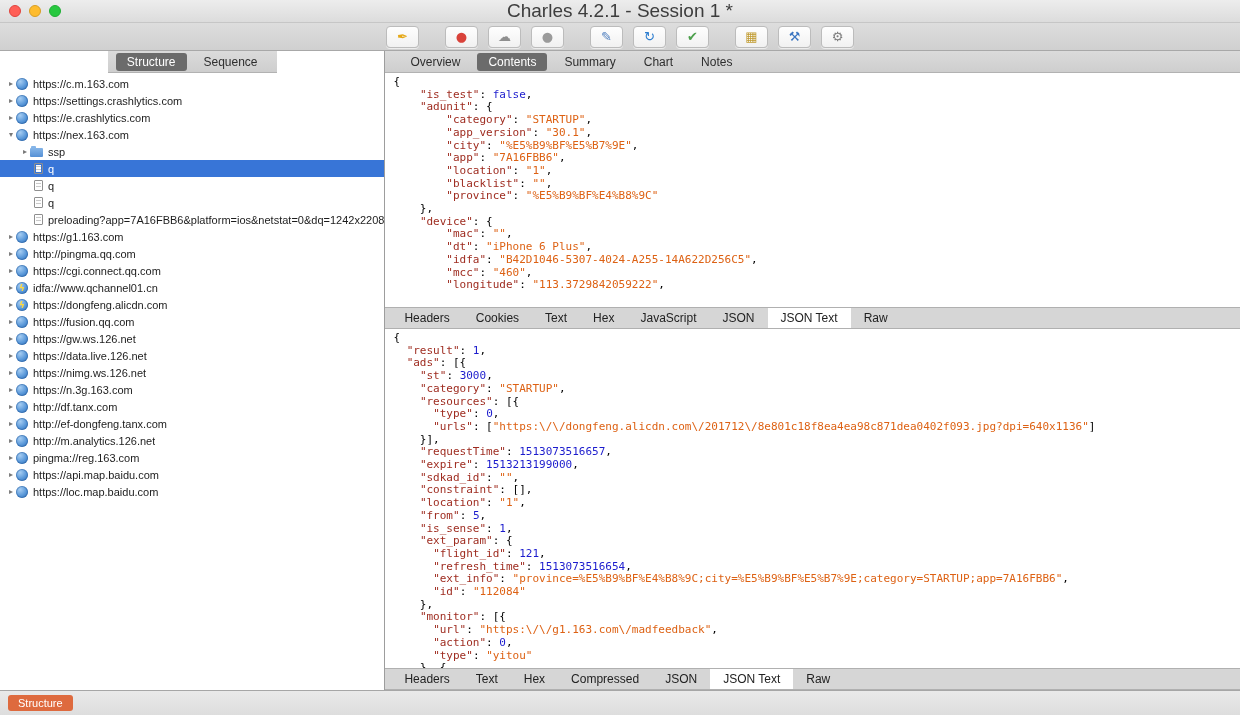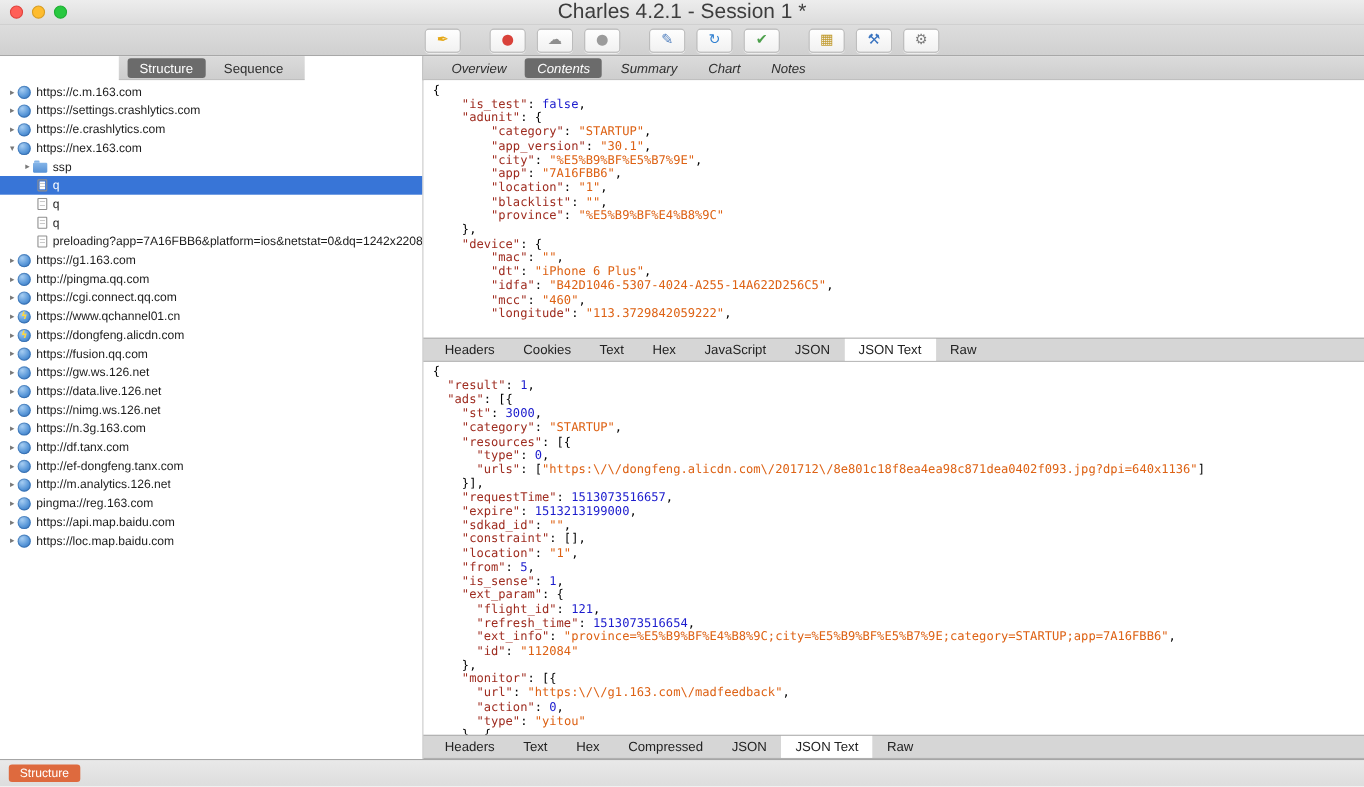--- a/index.html
+++ b/index.html
@@ -44,21 +44,21 @@
   .ic-globe-bolt { color:#ffd83d; font-size:9px; line-height:12px; text-align:center; font-weight:bold;
       font-family:"DejaVu Sans", sans-serif; }
   .ic-folder { width:13px; height:9px; background:linear-gradient(#85b5e8,#5590d5); border-radius:1px; position:relative; margin-top:2px; }
   .ic-folder::before { content:""; position:absolute; top:-2px; left:1px; width:5px; height:2px; background:#85b5e8; border-radius:1px 1px 0 0; }
   .ic-doc { width:9px; height:11px; background:#fdfdfd; border:1px solid #8f8f8f; border-radius:1px;
       background-image:repeating-linear-gradient(180deg, transparent 0 2px, #c9c9c9 2px 3px); background-clip:content-box; padding:1px; }
   .tlabel { overflow:hidden; }
 
   
   .main { flex:1; display:flex; flex-direction:column; min-width:0; min-height:0; }
-  .main .tabbar { padding-left:14px;font-style:italic; }
+  .main .tabbar { padding-left:14px; }
   .pane { background:#fff; overflow:hidden; font-family:"DejaVu Sans Mono", monospace; font-size:11px;
           line-height:12.7px; padding:3px 0 0 8px; }
   .pane.req { flex:0 0 234px; }
   .pane.res { flex:1; }
   .ln { white-space:pre; color:#000; }
   .jk { color:#9e2b1f; }   
   .js { color:#dd6113; }   
   .jn { color:#1b1bcd; }   
 
   .subbar { flex:0 0 22px; background:#d6d6d6; border-top:1px solid #b0b0b0; border-bottom:1px solid #b0b0b0;
@@ -186,21 +186,21 @@
             <span class="tlabel">http://pingma.qq.com</span>
           </div>
           <div class="trow" style="padding-left: 6px;">
             <span class="tri">▸</span>
             <span class="tico ic-globe"></span>
             <span class="tlabel">https://cgi.connect.qq.com</span>
           </div>
           <div class="trow" style="padding-left: 6px;">
             <span class="tri">▸</span>
             <span class="tico ic-globe-bolt">ϟ</span>
-            <span class="tlabel">https://www.qchannel01.cn</span>
+            <span class="tlabel">idfa://www.qchannel01.cn</span>
           </div>
           <div class="trow" style="padding-left: 6px;">
             <span class="tri">▸</span>
             <span class="tico ic-globe-bolt">ϟ</span>
             <span class="tlabel">https://dongfeng.alicdn.com</span>
           </div>
           <div class="trow" style="padding-left: 6px;">
             <span class="tri">▸</span>
             <span class="tico ic-globe"></span>
             <span class="tlabel">https://fusion.qq.com</span>

